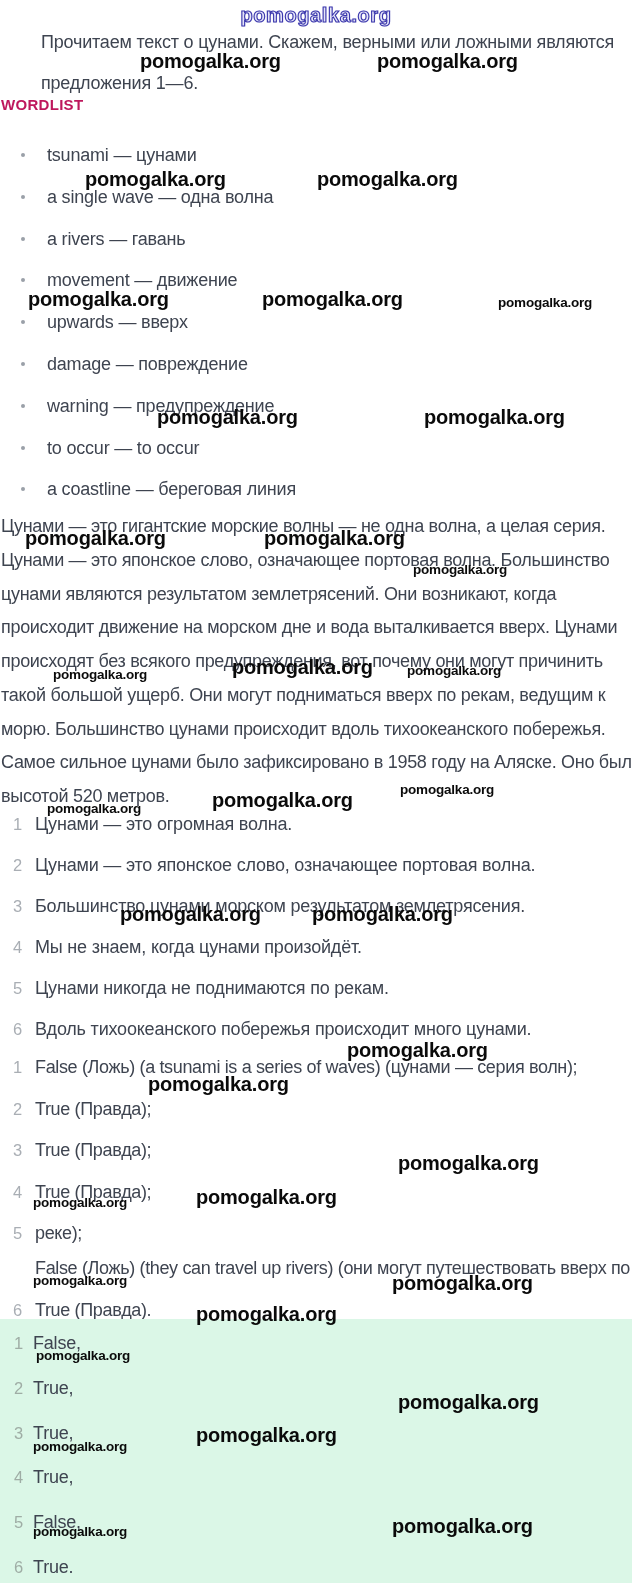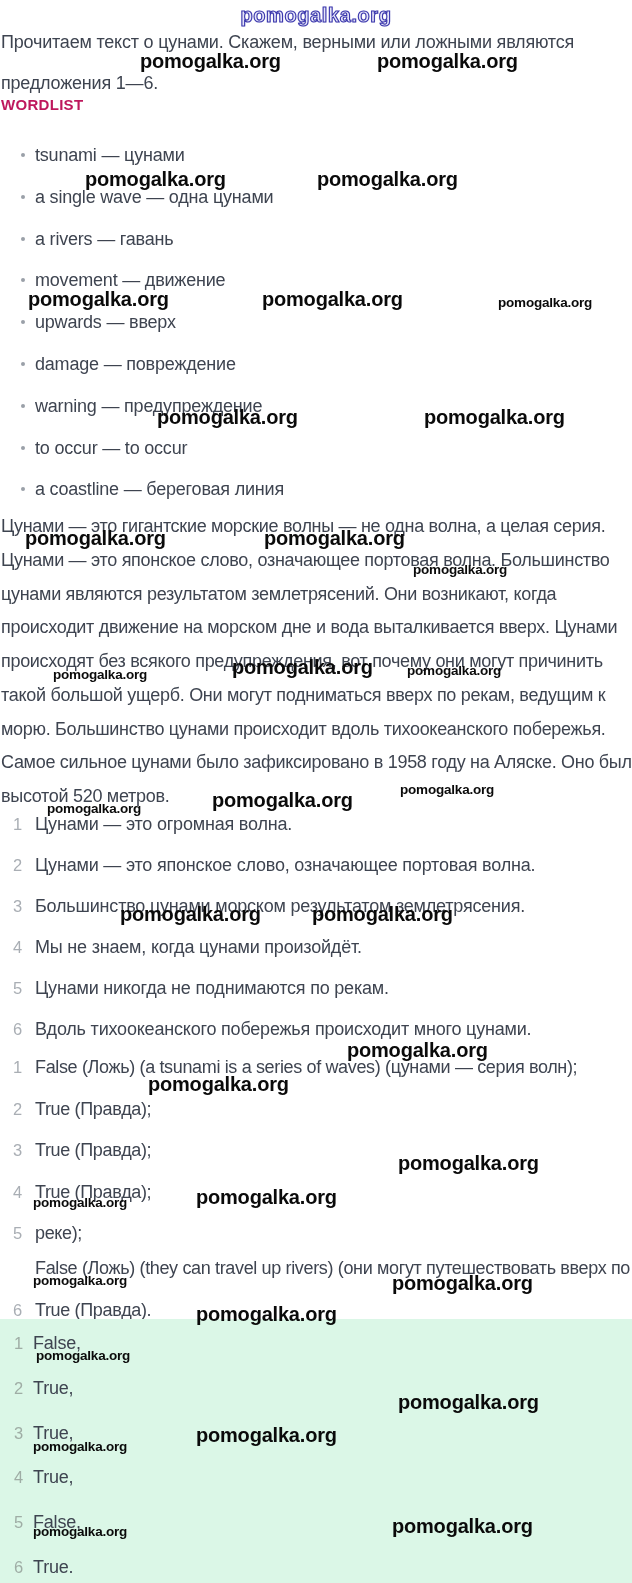--- a/index.html
+++ b/index.html
@@ -8,27 +8,27 @@
     background:#ffffff; color:#3e4450;
     font-family:"Liberation Sans","DejaVu Sans",sans-serif;
   }
   .logo {
     position:absolute; top:4px; left:0; width:100%; text-align:center;
     font-size:20px; font-weight:700; letter-spacing:0.6px;
     color:#e4e4f8; -webkit-text-stroke:1.1px #3c38ad;
     text-shadow:0 0 1px #3c38ad;
   }
   .intro { position:absolute; top:32px; left:1px; }
-  .intro .line { height:41px; font-size:18px; letter-spacing:-0.2px; white-space:nowrap; }
+  .intro .line { height:41px; font-size:18px; letter-spacing:-0.2px; white-space:nowrap;padding-left:40px; }
   .wordlist-head {
     position:absolute; top:96px; left:1px;
     font-size:15px; font-weight:700; color:#be185d; letter-spacing:0.3px;
   }
   .wordlist { position:absolute; top:145px; left:0; width:100%; }
-  .wl-item { height:41.8px; padding-left:35px; position:relative;
+  .wl-item { height:41.8px; padding-left:47px; position:relative;
              font-size:18px; letter-spacing:-0.2px; white-space:nowrap; }
   .wl-item::before {
     content:""; position:absolute; left:21px; top:8px; width:4px; height:4px;
     border-radius:50%; background:#9aa0a8;
   }
   .bodytext { position:absolute; top:516px; left:1px; width:100%; }
   .bt-line { height:33.75px; font-size:18px; letter-spacing:-0.3px; white-space:nowrap; }
   .statements { position:absolute; top:814px; left:0; width:100%; }
   .stmt { height:41px; position:relative; padding-left:35px;
           font-size:18px; letter-spacing:-0.2px; white-space:nowrap; }
@@ -53,21 +53,21 @@
 
 <div class="page">
   <div class="logo">pomogalka.org</div>
   <div class="intro">
       <div class="line">Прочитаем текст о цунами. Скажем, верными или ложными являются</div>
       <div class="line">предложения 1—6.</div>
     </div>
   <div class="wordlist-head">WORDLIST</div>
   <div class="wordlist">
       <div class="wl-item">tsunami — цунами</div>
-      <div class="wl-item">a single wave — одна цунами</div>
+      <div class="wl-item">a single wave — одна волна</div>
       <div class="wl-item">a rivers — гавань</div>
       <div class="wl-item">movement — движение</div>
       <div class="wl-item">upwards — вверх</div>
       <div class="wl-item">damage — повреждение</div>
       <div class="wl-item">warning — предупреждение</div>
       <div class="wl-item">to occur — to occur</div>
       <div class="wl-item">a coastline — береговая линия</div>
     </div>
   <div class="bodytext">
       <div class="bt-line">Цунами — это гигантские морские волны — не одна волна, а целая серия.</div>

